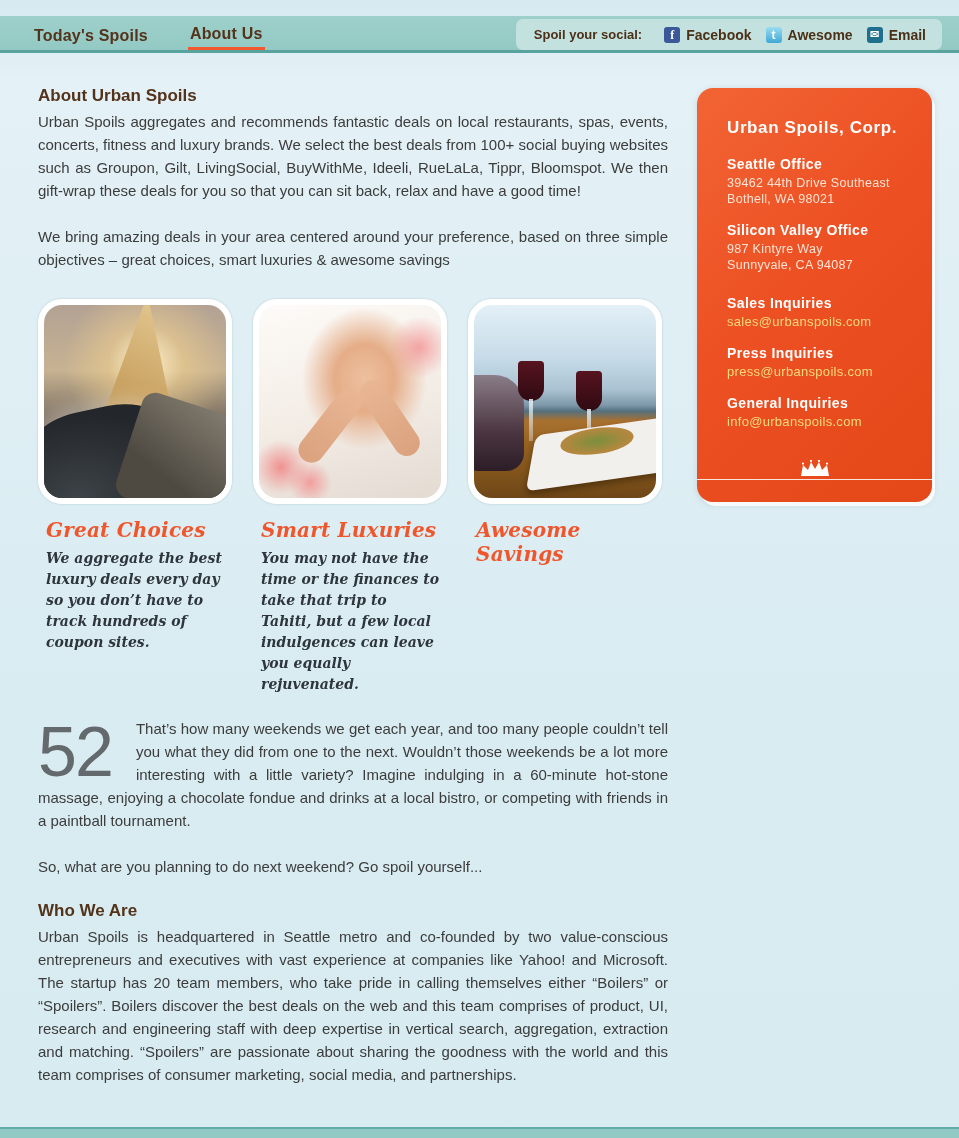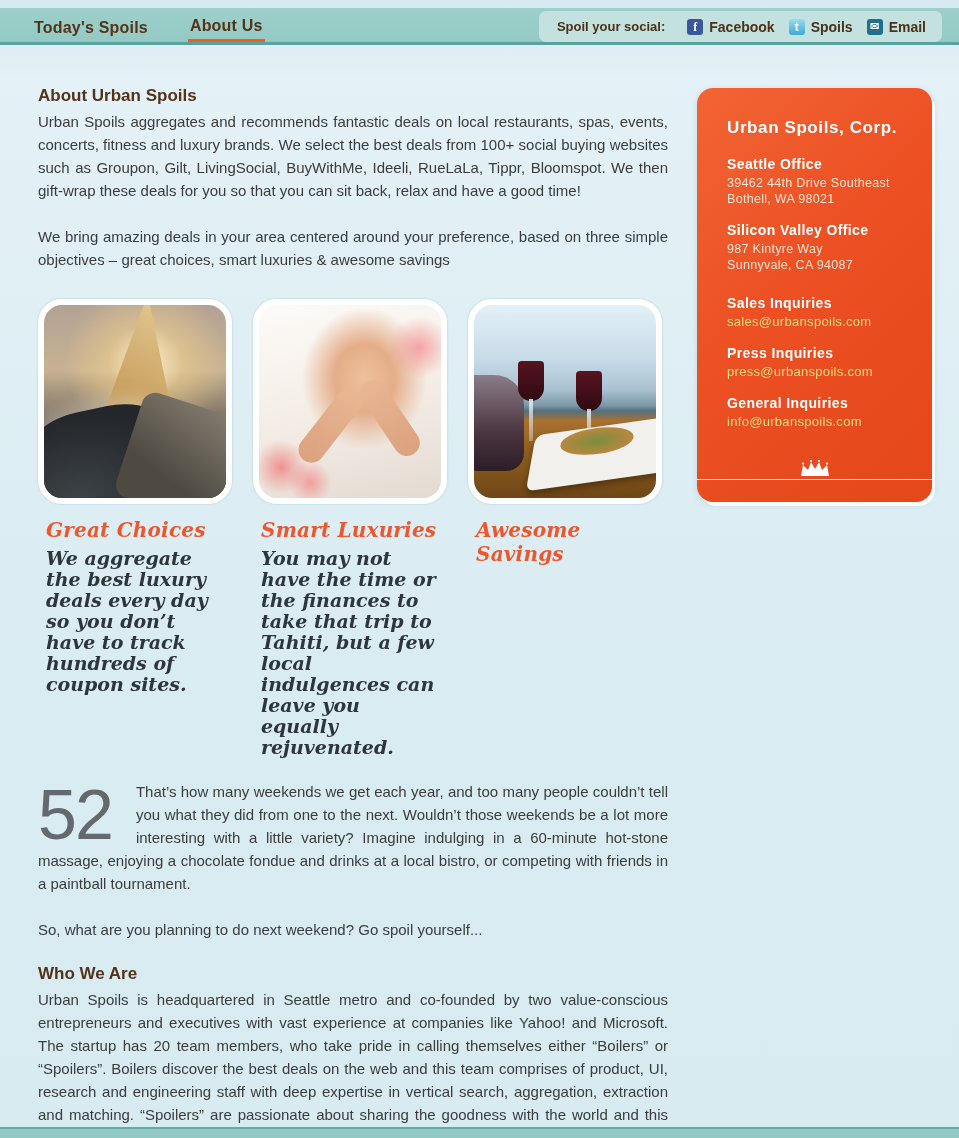--- a/index.html
+++ b/index.html
@@ -5,21 +5,21 @@
   * { margin:0; padding:0; box-sizing:border-box; }
   html,body { width:959px; }
   body { font-family:"Liberation Sans", sans-serif; }
   .page {
     position:relative; width:959px; height:1138px; overflow:hidden;
     background:linear-gradient(180deg,#d7eaf1 0%, #e4f1f6 7%, #d9ecf2 60%, #d7ebf1 100%);
   }
 
   
   .header {
-    position:absolute; top:8px; left:0; width:959px; height:37px;
+    position:absolute; top:16px; left:0; width:959px; height:37px;
     background:linear-gradient(180deg,#9ed0cb 0%, #93c9c4 100%);
     border-bottom:3px solid #58a39e;
   }
   .nav { position:absolute; left:32px; top:0; height:37px; display:flex; align-items:center; gap:38px; }
   .nav-item {
     font-size:16px; font-weight:bold; color:#53331a; letter-spacing:.2px;
     cursor:pointer; padding:6px 2px 4px 2px; text-decoration:none;
   }
   .nav-item.active { border-bottom:3px solid #f2592e; }
   .share-panel {
@@ -124,21 +124,21 @@
     background:radial-gradient(ellipse, #7a8f3c 0%, #b8873f 70%); border-radius:50%;
     transform:rotate(-8deg);
   }
 
   .feature h3 {
     font-family:"DejaVu Serif", serif; font-style:italic; font-weight:bold;
     font-size:20px; color:#f0562c; margin:14px 0 6px 8px; letter-spacing:.2px;
   }
   .feature p {
     font-family:"DejaVu Serif", serif; font-style:italic; font-weight:bold;
-    font-size:19px; line-height:21px; color:#2e353c; margin-left:8px; width:180px;
+    font-size:14px; line-height:21px; color:#2e353c; margin-left:8px; width:180px;
   }
 
   
   .weekends { margin-top:14px; }
   .bignum {
     float:left; font-size:70px; line-height:62px; color:#64696d;
     margin:4px 24px 2px 0; letter-spacing:-2px;
   }
   .closing { margin-top:0; }
 
@@ -179,21 +179,21 @@
       <a class="nav-item active">About Us</a>
     </div>
     <div class="share-panel">
       <span class="share-label">Spoil your social:</span>
       <a class="share-link">
         <span class="icon16 fb">f</span>
         <span class="txt">Facebook</span>
       </a>
       <a class="share-link">
         <span class="icon16 tw">t</span>
-        <span class="txt">Spoils</span>
+        <span class="txt">Awesome</span>
       </a>
       <a class="share-link">
         <span class="icon16 em">✉</span>
         <span class="txt">Email</span>
       </a>
     </div>
   </div>
 
   <div class="main">
     <h2 class="section-title">About Urban Spoils</h2>

